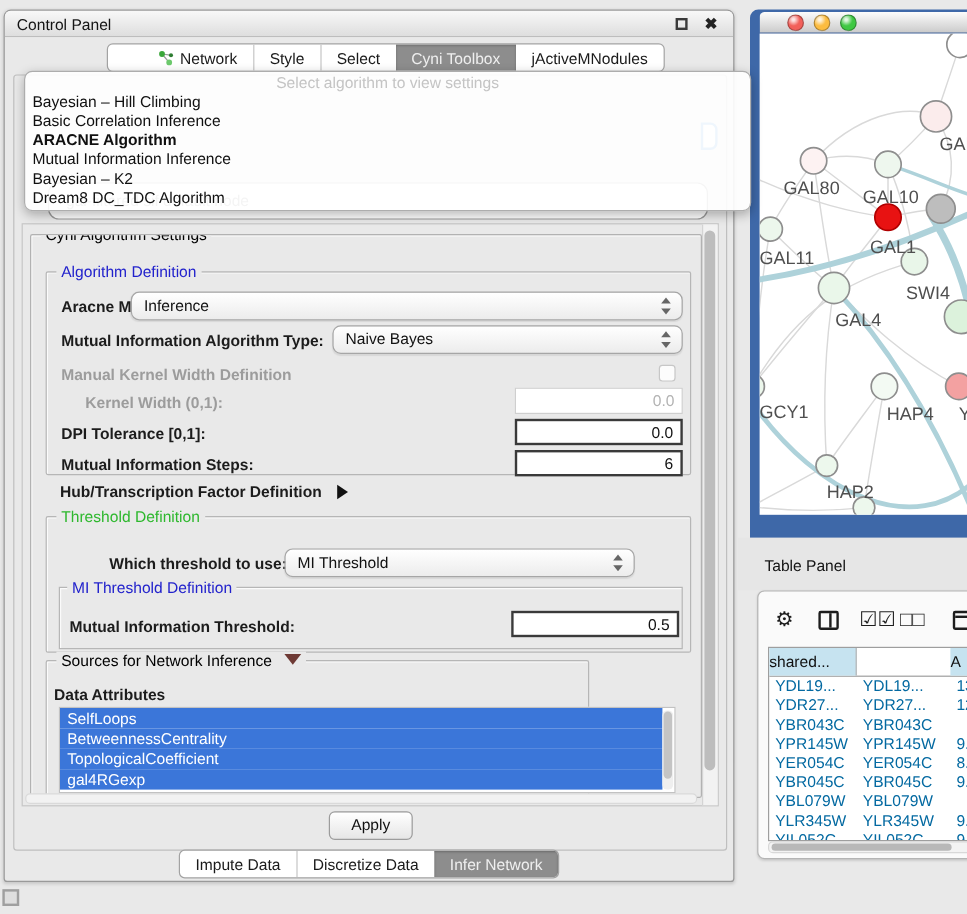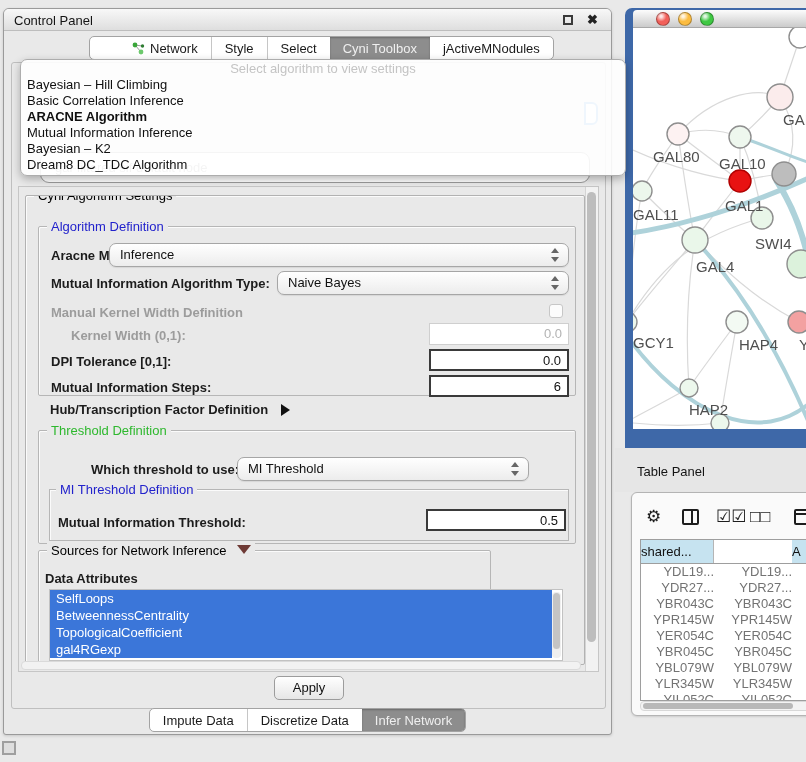--- a/index.html
+++ b/index.html
@@ -103,21 +103,21 @@
   .tb-row { position:absolute; left:0; top:10px; height:30px; width:100%; }
   .tb-icon { position:absolute; top:0; font-size:17px; color:#1d1d1d; line-height:28px; }
   .icon-box { position:absolute; top:6px; width:17px; height:16px; border:2px solid #1d1d1d; border-radius:2px; }
   .icon-box.split:after { content:""; position:absolute; left:50%; top:0; bottom:0; width:2px; background:#1d1d1d; }
   .icon-box.partial:after { content:""; position:absolute; left:0; right:0; top:2px; height:2px; background:#1d1d1d; }
   .tp-table { position:absolute; left:8px; top:46px; width:172px; height:162px; border:1px solid #9e9e9e; background:#fff; overflow:hidden; }
   .th-row { display:flex; height:24px; border-bottom:1px solid #9e9e9e; }
   .th { font-size:13px; color:#111; text-align:left; line-height:23px; border-right:1px solid #b5b5b5; background:#ededed; overflow:hidden; white-space:nowrap; }
   .th.accent { background:#c6e3f0; }
   .tr { display:flex; height:16px; }
-  .td { font-size:13px; color:#737373; line-height:16px; padding-left:5px; overflow:hidden; white-space:nowrap;text-align:right; }
+  .td { font-size:13px; color:#0369a1; line-height:16px; padding-left:5px; overflow:hidden; white-space:nowrap; }
   .tp-hscroll { position:absolute; left:8px; top:208px; width:172px; height:10px; background:#f3f3f3; border:1px solid #d8d8d8; border-radius:4px; }
   .tp-hscroll .thumb { position:absolute; left:2px; top:1px; width:150px; height:6px; background:#b8b8b8; border-radius:3px; }
 </style>
 </head>
 <body>
 
 <div id="stage">
 
   <div class="cp-window">
     <div class="cp-titlebar">

